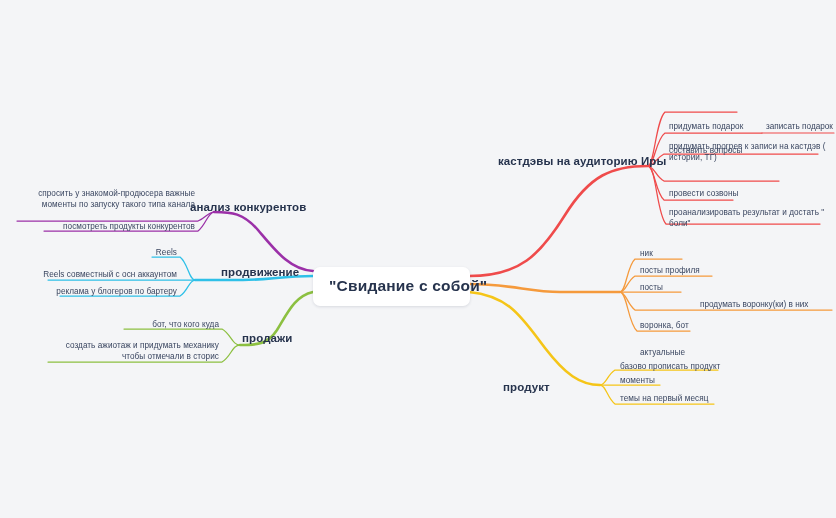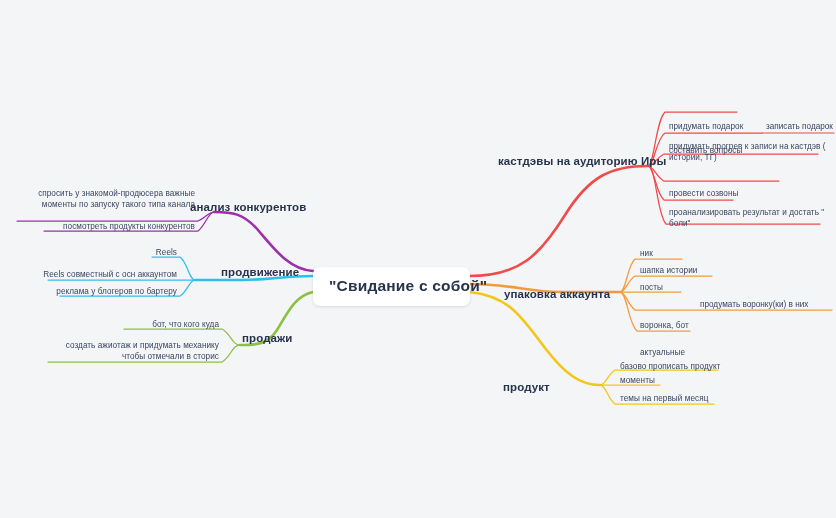--- a/index.html
+++ b/index.html
@@ -131,25 +131,24 @@
 
   <div class="node lvl2" style="left:666px; top:141px;">придумать прогрев к записи на кастдэв (
 истории, ТГ)</div>
 
 
   <div class="node lvl2" style="left:666px; top:188px;">провести созвоны</div>
 
   <div class="node lvl2" style="left:666px; top:207px;">проанализировать результат и достать "
 боли"</div>
 
-  <div class="node lvl1" style="left:500px; top:285px;">упаковка аккаунта</div>
 
   <div class="node lvl2" style="left:637px; top:248px;">ник</div>
 
-  <div class="node lvl2" style="left:637px; top:265px;">шапка истории</div>
+  <div class="node lvl2" style="left:637px; top:265px;">посты профиля</div>
 
   <div class="node lvl2" style="left:637px; top:282px;">посты</div>
 
   <div class="node lvl2" style="left:637px; top:299px;margin-top:48px;">актуальные</div>
 
   <div class="node lvl3" style="left:697px; top:299px;">продумать воронку(ки) в них</div>
 
   <div class="node lvl2" style="left:637px; top:320px;">воронка, бот</div>
 
   <div class="node lvl1" style="left:499px; top:378px;">продукт</div>

